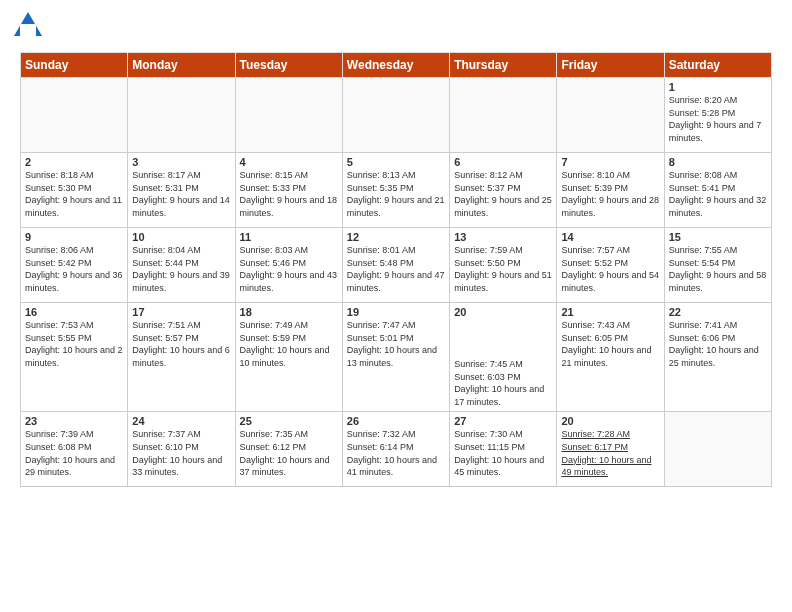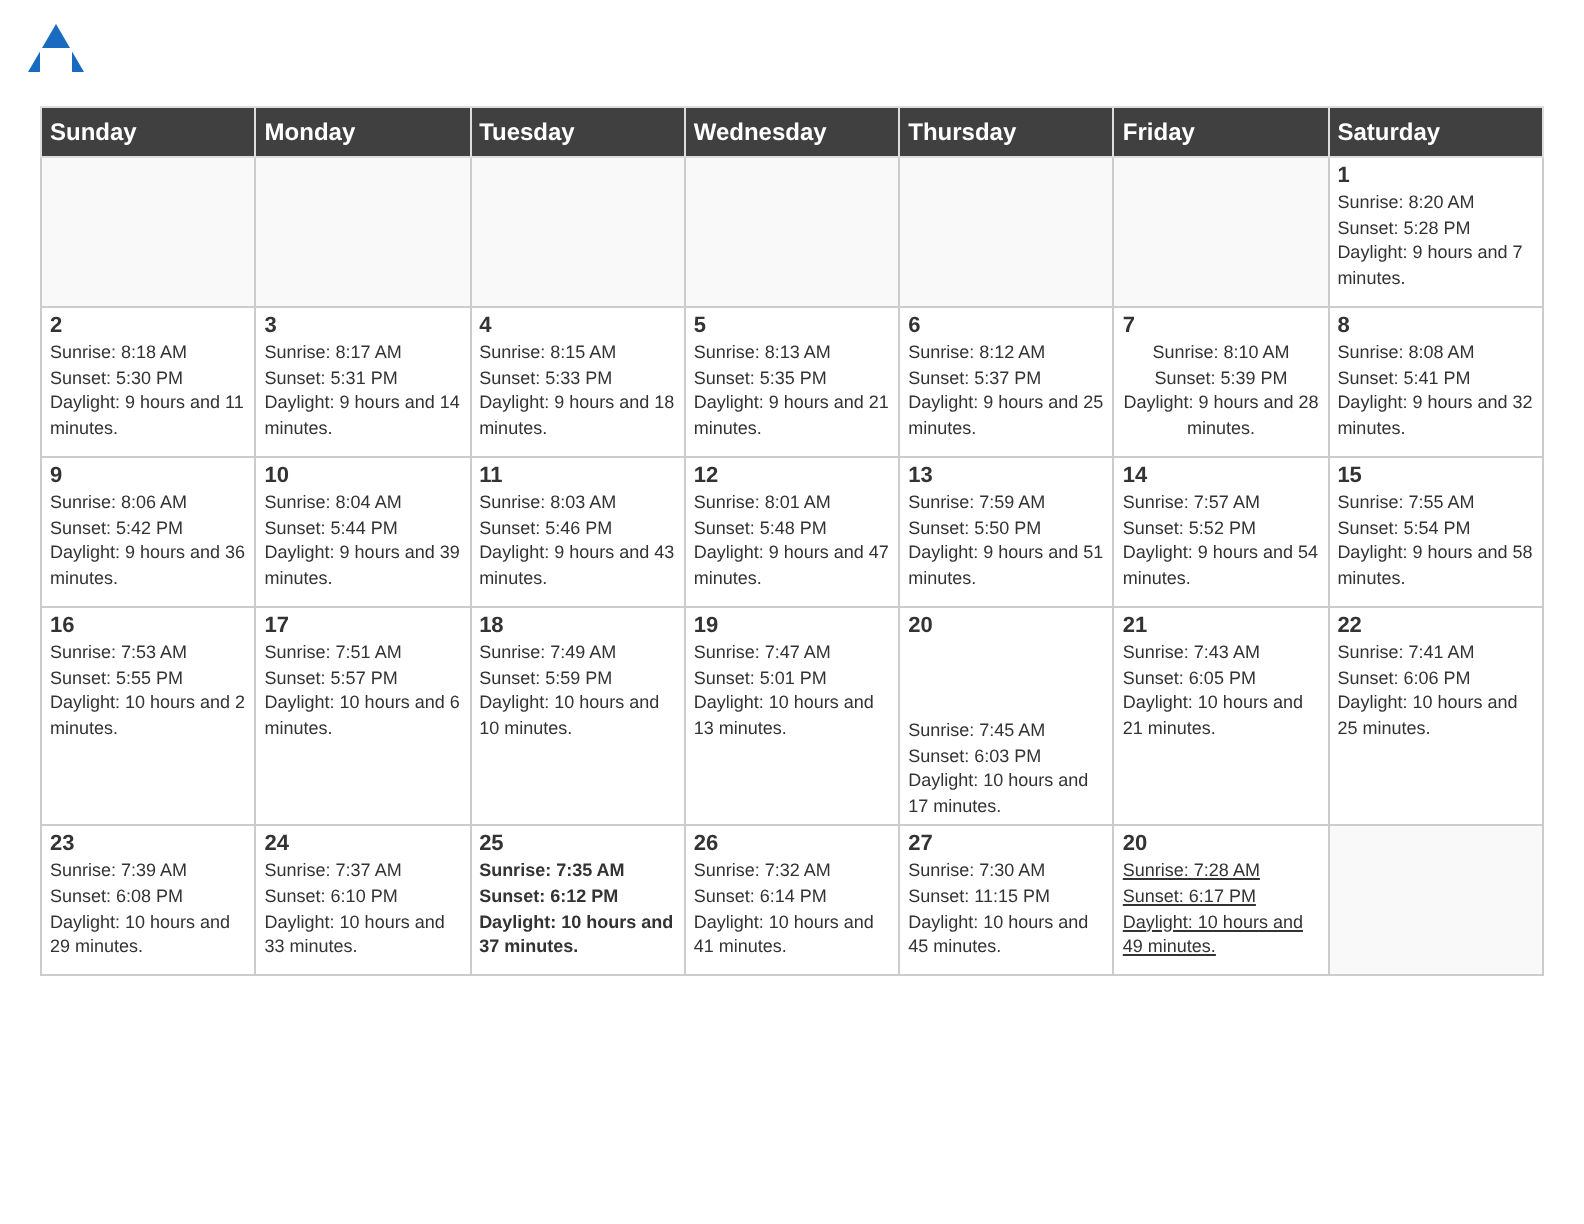--- a/index.html
+++ b/index.html
@@ -13,21 +13,21 @@
       width: 100%;
       border-collapse: collapse;
       margin: 0 10px;
       width: calc(100% - 20px);
       margin-left: 10px;
       margin-right: 10px;
       table-layout: fixed;
     }
     
     .calendar th {
-      background-color: #404040;
+      background-color: #c2410c;
       color: #fff;
       font-size: 12px;
       font-weight: bold;
       padding: 5px 4px;
       text-align: left;
       border: 1px solid #ddd;
     }
     
     .calendar td {
       border: 1px solid #ccc;
@@ -145,21 +145,21 @@
 Daylight: 9 hours and 21 minutes.</div>
           </td>
           <td>
             <span class="day-num">6</span>
             <div class="day-info" style="white-space: pre-line;">Sunrise: 8:12 AM
 Sunset: 5:37 PM
 Daylight: 9 hours and 25 minutes.</div>
           </td>
           <td>
             <span class="day-num">7</span>
-            <div class="day-info" style="white-space: pre-line; text-align: center;">Sunrise: 8:10 AM
+            <div class="day-info" style="white-space: pre-line;">Sunrise: 8:10 AM
 Sunset: 5:39 PM
 Daylight: 9 hours and 28 minutes.</div>
           </td>
           <td>
             <span class="day-num">8</span>
             <div class="day-info" style="white-space: pre-line;">Sunrise: 8:08 AM
 Sunset: 5:41 PM
 Daylight: 9 hours and 32 minutes.</div>
           </td>
         </tr>
@@ -259,21 +259,21 @@
 Daylight: 10 hours and 29 minutes.</div>
           </td>
           <td>
             <span class="day-num">24</span>
             <div class="day-info" style="white-space: pre-line;">Sunrise: 7:37 AM
 Sunset: 6:10 PM
 Daylight: 10 hours and 33 minutes.</div>
           </td>
           <td>
             <span class="day-num">25</span>
-            <div class="day-info" style="white-space: pre-line; font-weight: bold;">Sunrise: 7:35 AM
+            <div class="day-info" style="white-space: pre-line;">Sunrise: 7:35 AM
 Sunset: 6:12 PM
 Daylight: 10 hours and 37 minutes.</div>
           </td>
           <td>
             <span class="day-num">26</span>
             <div class="day-info" style="white-space: pre-line;">Sunrise: 7:32 AM
 Sunset: 6:14 PM
 Daylight: 10 hours and 41 minutes.</div>
           </td>
           <td>

